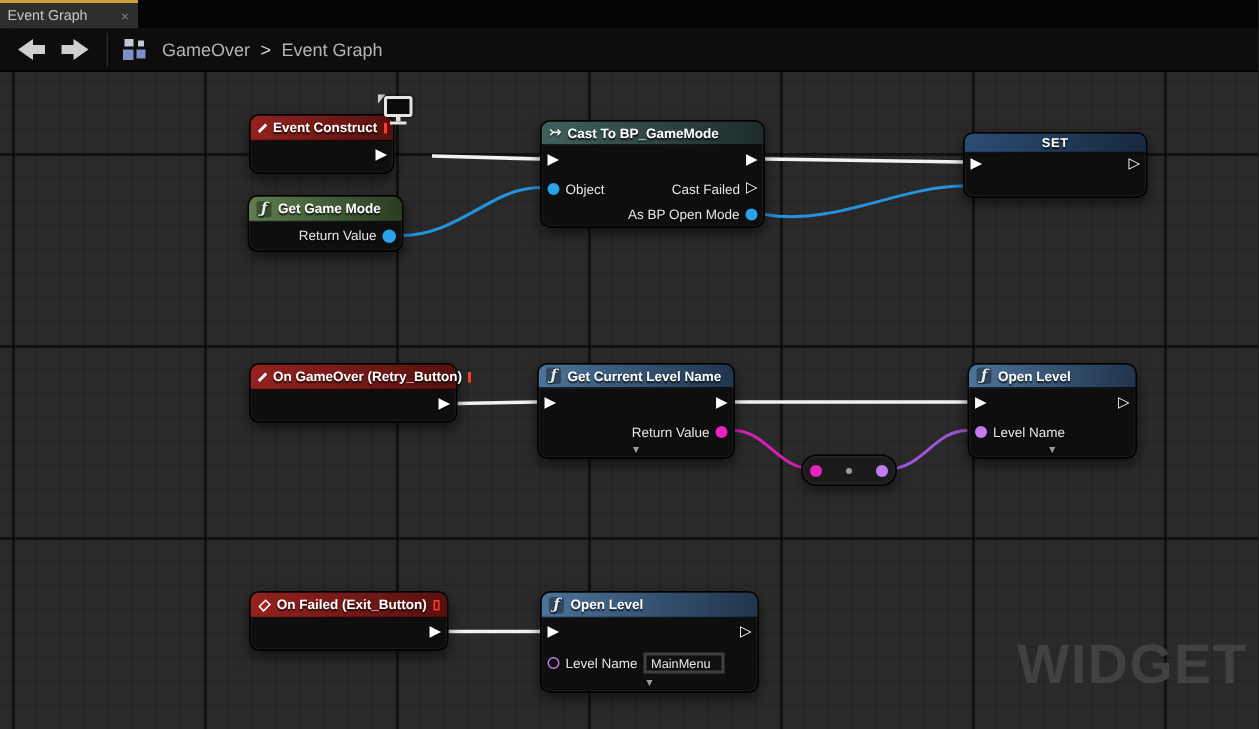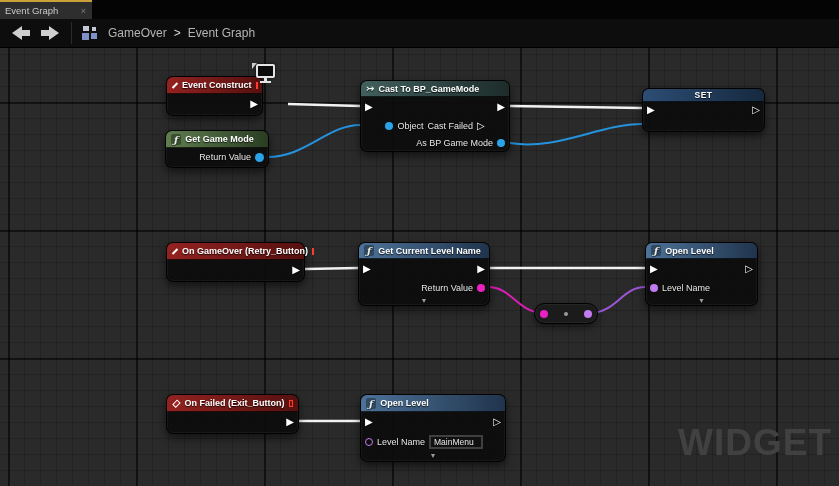--- a/index.html
+++ b/index.html
@@ -152,32 +152,32 @@
 
   <div class="node" style="left:360px; top:80px; width:150px; height:72px;">
     <div class="hdr teal" style="height:16px;">
       <span class="cico">↣</span>
       <span class="title">Cast To BP_GameMode</span>
     </div>
     <div class="row between" style="height:20px;">
       <span class="exec">▶</span>
       <span class="exec">▶</span>
     </div>
-    <div class="row between" style="height:17px;justify-content:center;">
+    <div class="row between" style="height:17px;">
       <span class="row" style="padding:0;">
           <span class="pin sm" style="background:#2aa3e8;"></span>
         <span>Object</span>
         </span>
       <span class="row" style="padding:0;">
           <span>Cast Failed</span>
         <span class="exec">▷</span>
         </span>
     </div>
     <div class="row right" style="height:17px;">
-      <span>As BP Game Mode</span>
+      <span>As BP Open Mode</span>
       <span class="pin sm" style="background:#2aa3e8;"></span>
     </div>
   </div>
 
   <div class="node" style="left:642px; top:88px; width:123px; height:44px;">
     <div class="hdr navy">
       <span class="title" style="flex:none;">SET</span>
     </div>
     <div class="row between" style="height:15px;">
       <span class="exec">▶</span>

